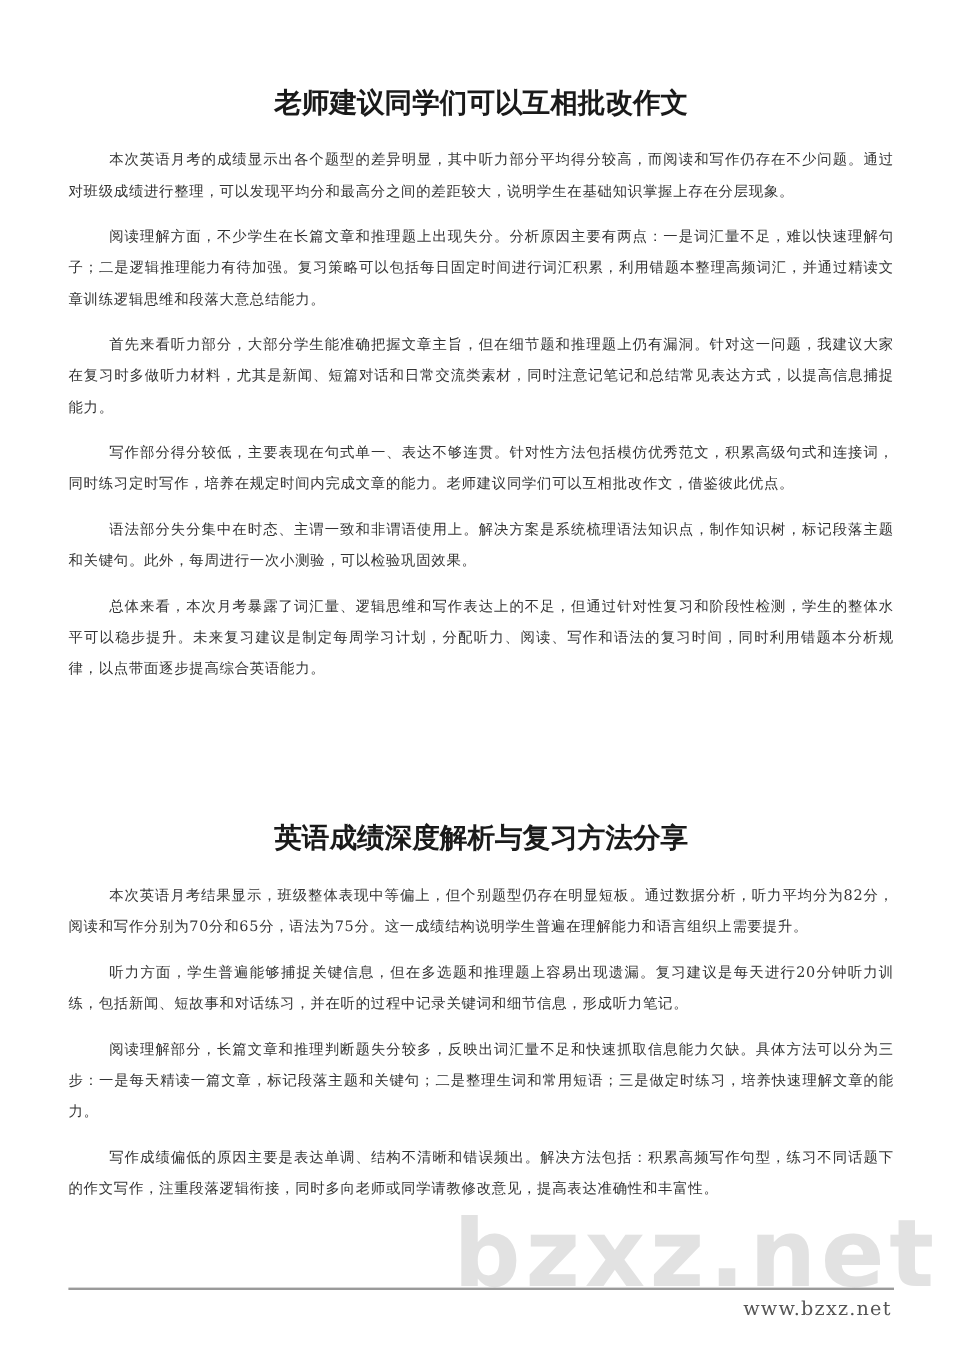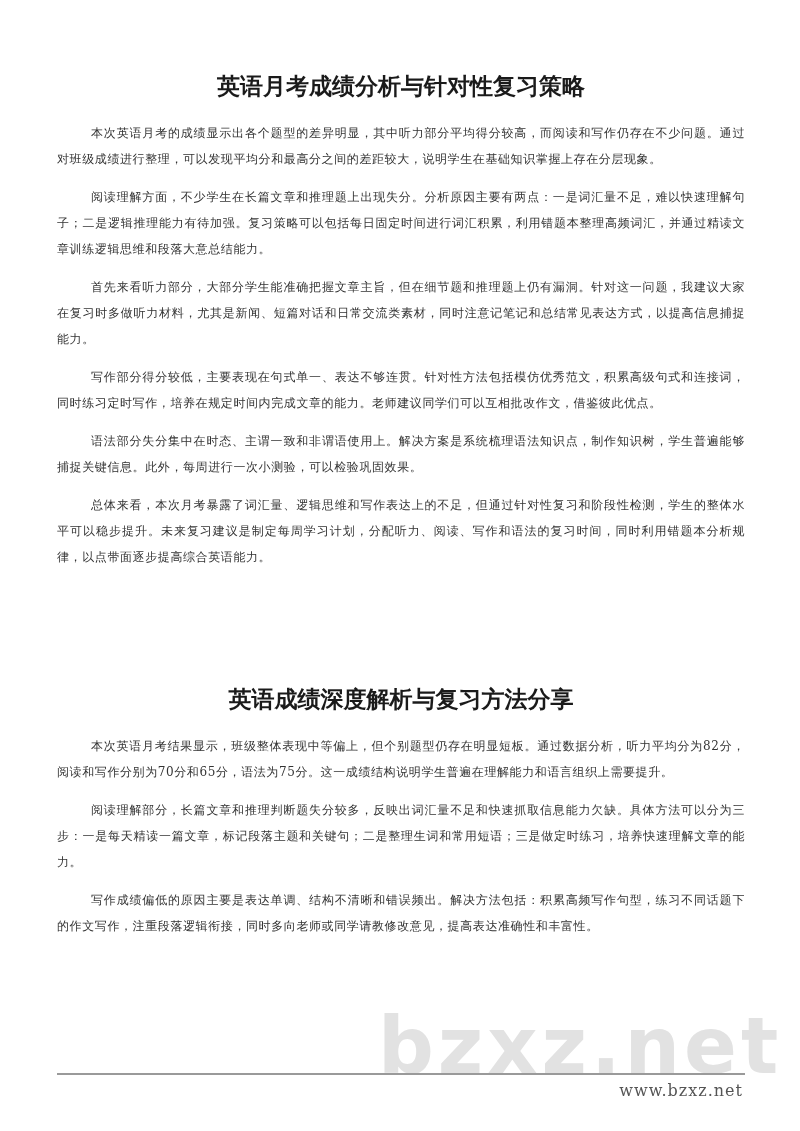--- a/index.html
+++ b/index.html
@@ -82,32 +82,33 @@
     }
   </style>
 </head>
 <body>
 
 <div class="page">
 
   <div class="watermark">bzxz.net</div>
 
   <div class="section section-1">
-    <h1 class="title">英语月考成绩分析与针对性复习策略</h1>
+    <h1 class="title">老师建议同学们可以互相批改作文</h1>
     <p class="para">本次英语月考的成绩显示出各个题型的差异明显，其中听力部分平均得分较高，而阅读和写作仍存在不少问题。通过对班级成绩进行整理，可以发现平均分和最高分之间的差距较大，说明学生在基础知识掌握上存在分层现象。</p>
     <p class="para">阅读理解方面，不少学生在长篇文章和推理题上出现失分。分析原因主要有两点：一是词汇量不足，难以快速理解句子；二是逻辑推理能力有待加强。复习策略可以包括每日固定时间进行词汇积累，利用错题本整理高频词汇，并通过精读文章训练逻辑思维和段落大意总结能力。</p>
     <p class="para">首先来看听力部分，大部分学生能准确把握文章主旨，但在细节题和推理题上仍有漏洞。针对这一问题，我建议大家在复习时多做听力材料，尤其是新闻、短篇对话和日常交流类素材，同时注意记笔记和总结常见表达方式，以提高信息捕捉能力。</p>
     <p class="para">写作部分得分较低，主要表现在句式单一、表达不够连贯。针对性方法包括模仿优秀范文，积累高级句式和连接词，同时练习定时写作，培养在规定时间内完成文章的能力。老师建议同学们可以互相批改作文，借鉴彼此优点。</p>
-    <p class="para">语法部分失分集中在时态、主谓一致和非谓语使用上。解决方案是系统梳理语法知识点，制作知识树，学生普遍能够捕捉关键信息。此外，每周进行一次小测验，可以检验巩固效果。</p>
+    <p class="para">语法部分失分集中在时态、主谓一致和非谓语使用上。解决方案是系统梳理语法知识点，制作知识树，标记段落主题和关键句。此外，每周进行一次小测验，可以检验巩固效果。</p>
     <p class="para">总体来看，本次月考暴露了词汇量、逻辑思维和写作表达上的不足，但通过针对性复习和阶段性检测，学生的整体水平可以稳步提升。未来复习建议是制定每周学习计划，分配听力、阅读、写作和语法的复习时间，同时利用错题本分析规律，以点带面逐步提高综合英语能力。</p>
   </div>
 
   <div class="section section-2">
     <h1 class="title">英语成绩深度解析与复习方法分享</h1>
     <p class="para">本次英语月考结果显示，班级整体表现中等偏上，但个别题型仍存在明显短板。通过数据分析，听力平均分为82分，阅读和写作分别为70分和65分，语法为75分。这一成绩结构说明学生普遍在理解能力和语言组织上需要提升。</p>
+    <p class="para">听力方面，学生普遍能够捕捉关键信息，但在多选题和推理题上容易出现遗漏。复习建议是每天进行20分钟听力训练，包括新闻、短故事和对话练习，并在听的过程中记录关键词和细节信息，形成听力笔记。</p>
     <p class="para">阅读理解部分，长篇文章和推理判断题失分较多，反映出词汇量不足和快速抓取信息能力欠缺。具体方法可以分为三步：一是每天精读一篇文章，标记段落主题和关键句；二是整理生词和常用短语；三是做定时练习，培养快速理解文章的能力。</p>
     <p class="para">写作成绩偏低的原因主要是表达单调、结构不清晰和错误频出。解决方法包括：积累高频写作句型，练习不同话题下的作文写作，注重段落逻辑衔接，同时多向老师或同学请教修改意见，提高表达准确性和丰富性。</p>
   </div>
 
   <div class="footer-rule"></div>
   <div class="footer-url">www.bzxz.net</div>
 
 </div>
 
 </body></html>

